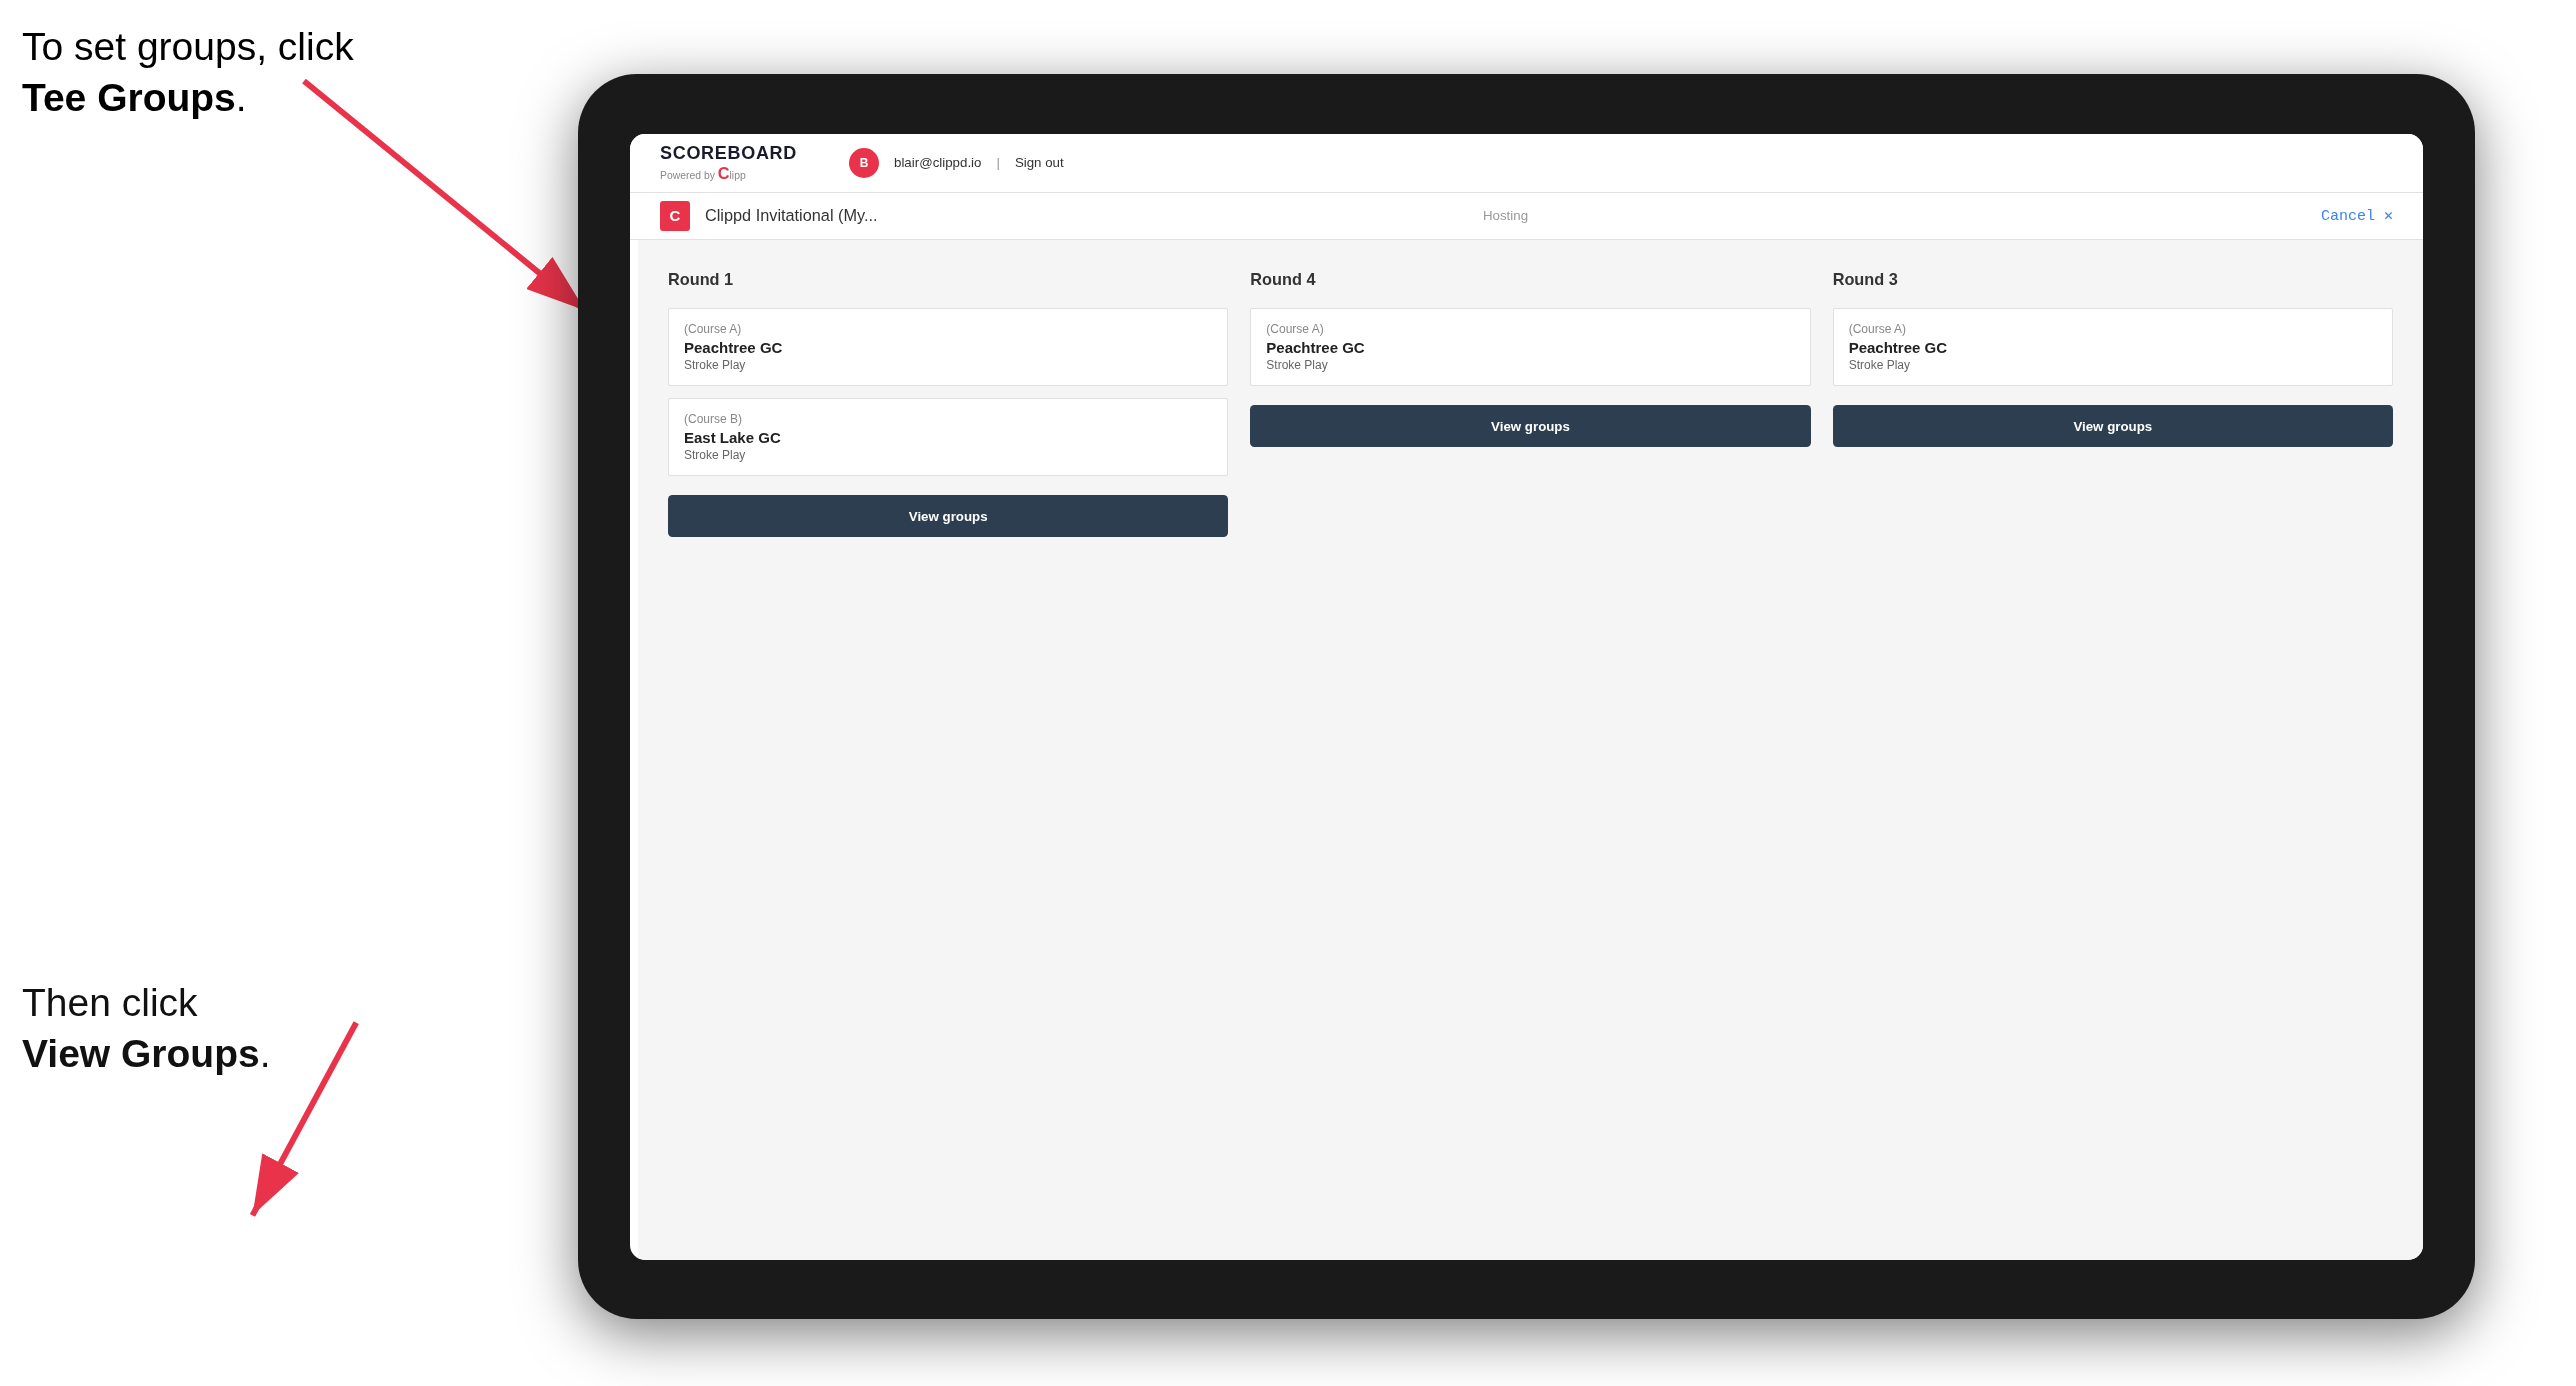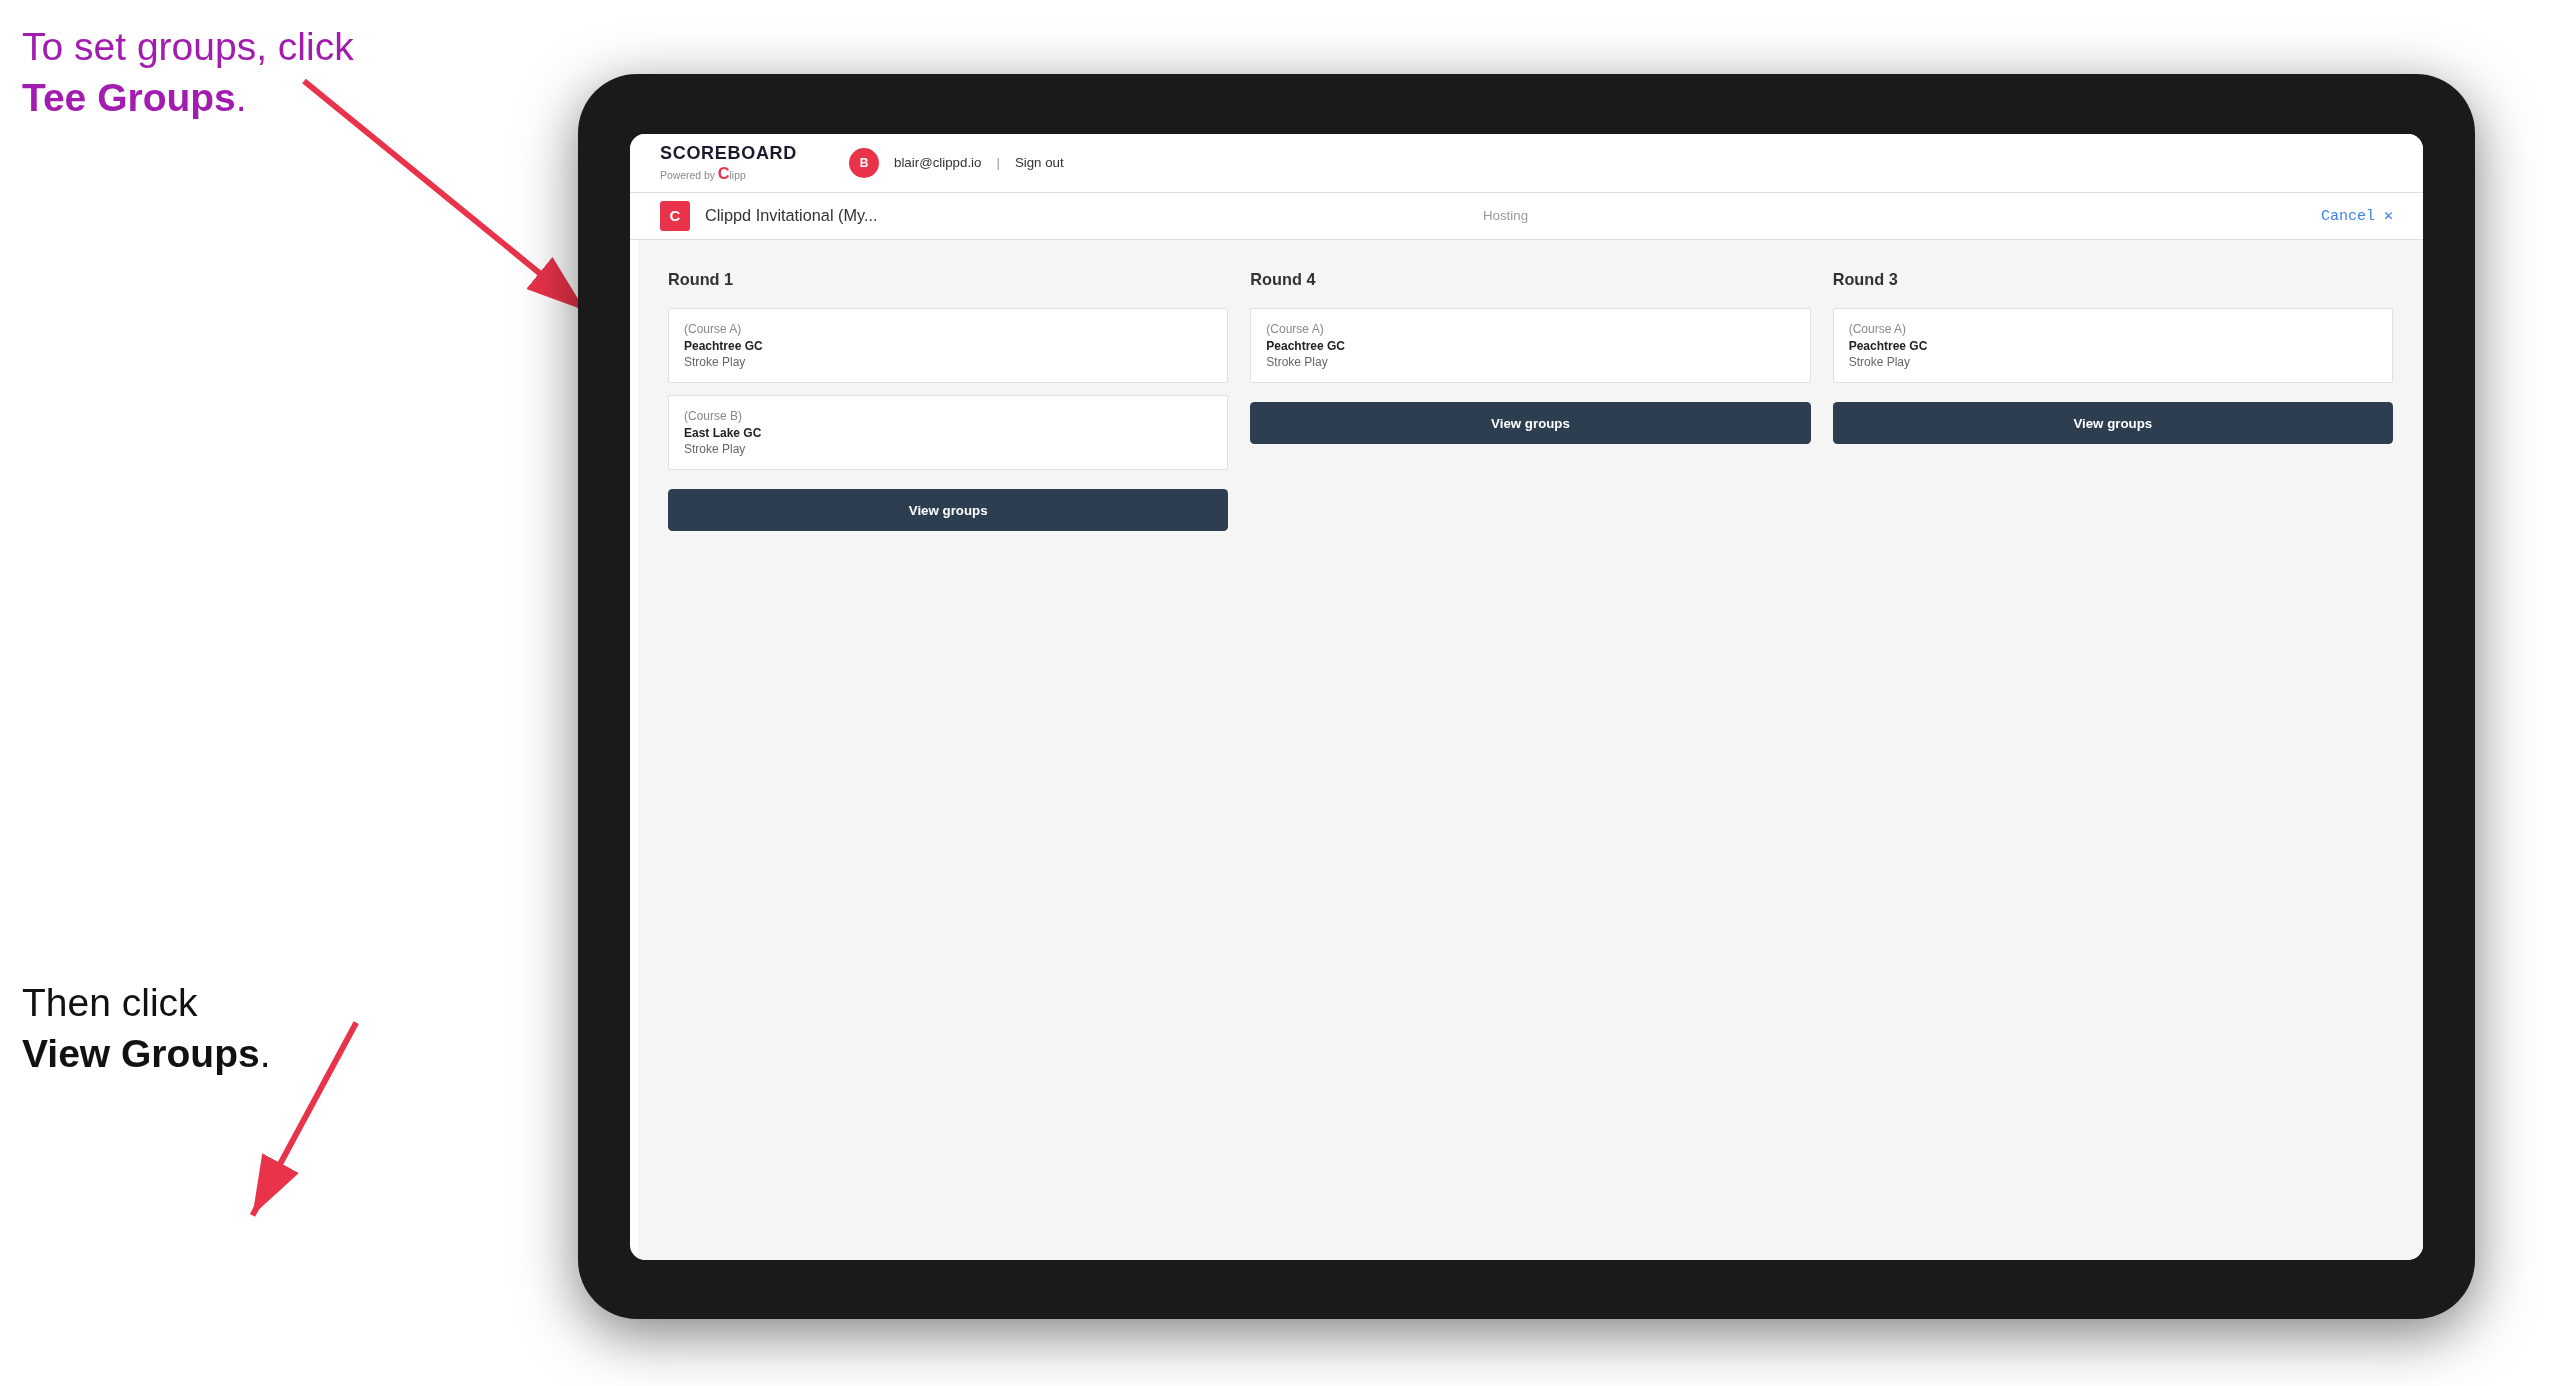--- a/index.html
+++ b/index.html
@@ -12,21 +12,21 @@
       overflow: hidden;
     }
 
     
     .instruction-top {
       position: absolute;
       top: 22px;
       left: 22px;
       font-size: 39px;
       line-height: 1.3;
-      color: #a21caf;
+      color: #000000;
     }
     .instruction-top .bold {
       font-weight: 900;
     }
 
     
     .instruction-bottom {
       position: absolute;
       top: 978px;
       left: 22px;
@@ -248,21 +248,21 @@
       padding: 13.3px 15px;
     }
 
     .course-label {
       font-size: 12px;
       color: #888;
       margin-bottom: 3px;
     }
 
     .course-name {
-      font-size: 12px;
+      font-size: 15px;
       font-weight: 700;
       color: #222;
       margin-bottom: 1.5px;
     }
 
     .course-format {
       font-size: 12px;
       color: #666;
     }
 

